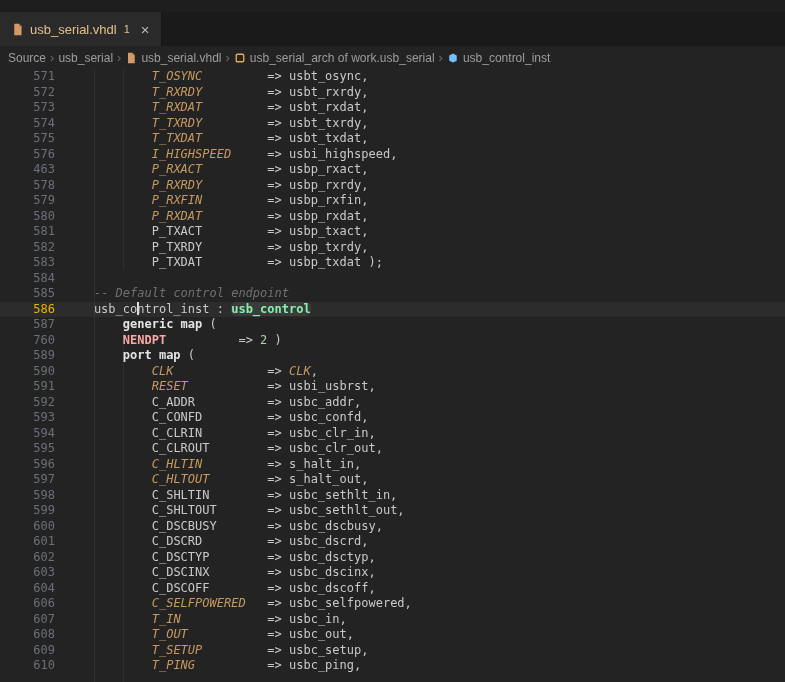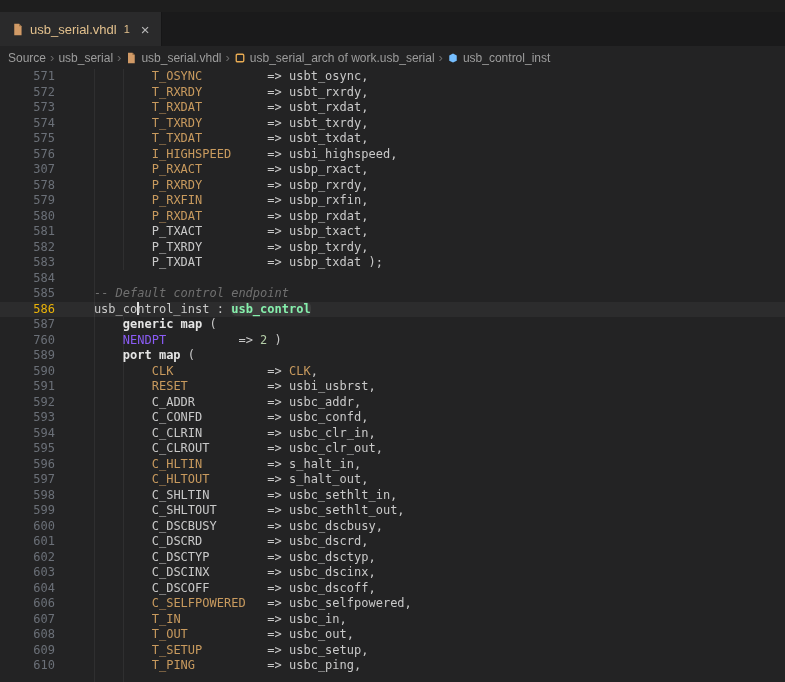--- a/index.html
+++ b/index.html
@@ -26,24 +26,24 @@
   .editor{position:absolute;left:0;top:57px;right:0;bottom:0;overflow:hidden;
           font-family:"DejaVu Sans Mono",monospace;font-size:12px;line-height:15.5px;}
   .guide{position:absolute;width:1px;background:rgba(255,255,255,0.06);z-index:0;}
   #code{position:relative;z-index:1;}
   .code-line{display:flex;height:15.5px;}
   .code-line.active{background:rgba(255,255,255,0.045);}
   .line-num{flex:0 0 55px;text-align:right;color:#6b7078;}
   .code-line.active .line-num{color:#eab308;}
   .line-text{white-space:pre;padding-left:10px;color:#c9c9c9;}
   .s-pl{color:#c9c9c9;}
-  .s-it{color:#c89a5e;}
+  .s-it{color:#c89a5e;font-style:italic;}
   .s-kw{color:#e4e4e4;font-weight:bold;}
   .s-cm{color:#707070;font-style:italic;}
-  .s-gn{color:#8b5cf6;font-weight:normal;}
+  .s-gn{color:#fca5a5;font-weight:bold;}
   .s-en{color:#86efac;font-weight:bold;background:rgba(130,130,130,0.18);border-radius:5px;}
   .s-num{color:#b5cea8;}
   .cursor{display:inline-block;width:1.5px;height:13px;background:#e0e0e0;vertical-align:-2px;margin-right:-1.5px;}
 
   
   .panelbar{position:absolute;left:0;top:674px;right:0;height:30px;background:#1d1d1e;
             border-top:1px solid #2f2f30;display:flex;gap:26px;padding:4px 0 0 10px;
             font-size:11px;letter-spacing:0.4px;}
   .ptab{color:#8f8f8f;display:inline-flex;gap:6px;align-items:flex-start;cursor:pointer;}
   .ptab.active{color:#e7e7e7;}
@@ -129,21 +129,21 @@
         </div>
         <div class="code-line">
           <div class="line-num">575</div>
           <div class="line-text"><span class="s-pl">            </span><span class="s-it">T_TXDAT</span><span class="s-pl">         </span><span class="s-pl">=&gt; usbt_txdat,</span></div>
         </div>
         <div class="code-line">
           <div class="line-num">576</div>
           <div class="line-text"><span class="s-pl">            </span><span class="s-it">I_HIGHSPEED</span><span class="s-pl">     </span><span class="s-pl">=&gt; usbi_highspeed,</span></div>
         </div>
         <div class="code-line">
-          <div class="line-num">307</div>
+          <div class="line-num">463</div>
           <div class="line-text"><span class="s-pl">            </span><span class="s-it">P_RXACT</span><span class="s-pl">         </span><span class="s-pl">=&gt; usbp_rxact,</span></div>
         </div>
         <div class="code-line">
           <div class="line-num">578</div>
           <div class="line-text"><span class="s-pl">            </span><span class="s-it">P_RXRDY</span><span class="s-pl">         </span><span class="s-pl">=&gt; usbp_rxrdy,</span></div>
         </div>
         <div class="code-line">
           <div class="line-num">579</div>
           <div class="line-text"><span class="s-pl">            </span><span class="s-it">P_RXFIN</span><span class="s-pl">         </span><span class="s-pl">=&gt; usbp_rxfin,</span></div>
         </div>

